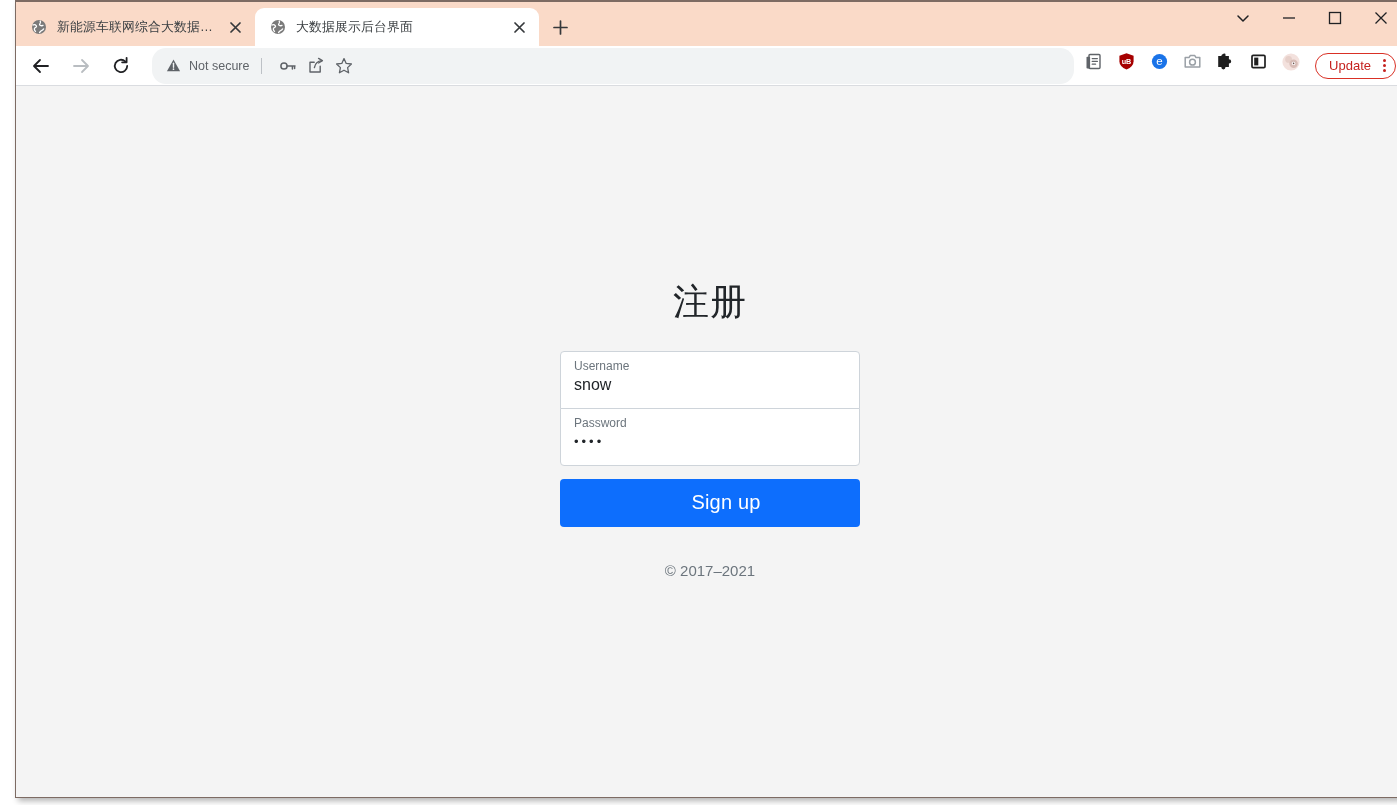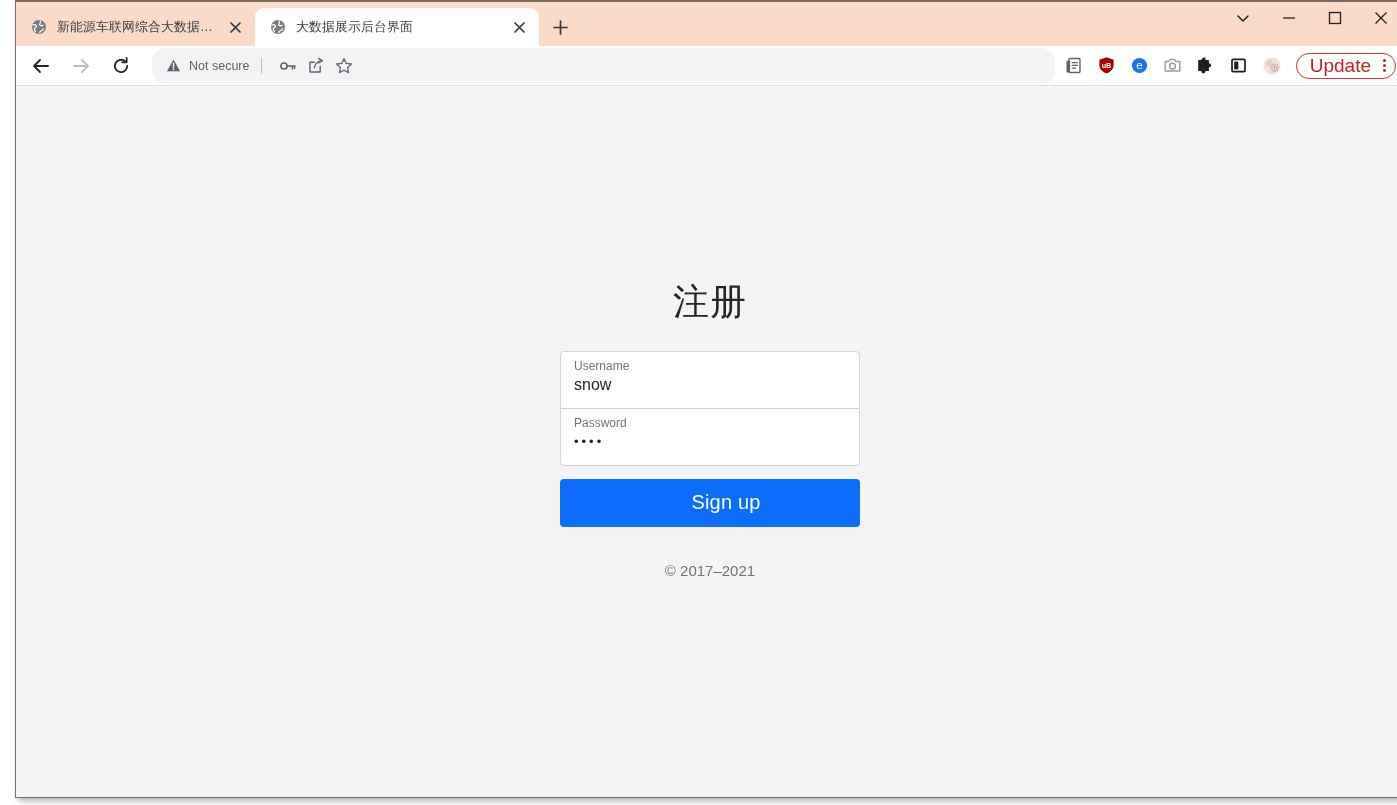--- a/index.html
+++ b/index.html
@@ -152,29 +152,29 @@
   }
   .omni-icon {
     width: 28px; height: 28px;
     display: flex; align-items: center; justify-content: center;
     color: #5f6368;
     flex: none;
   }
   .ext-icon {
     width: 28px; height: 28px;
     margin-left: 5px;
-    display: flex; align-items: center; justify-content: center;
+    display: flex; justify-content: center;
     flex: none;
   }
   #update-button {
     height: 26px;
     border: 1px solid #d93025;
     border-radius: 13px;
     color: #c5221f;
-    font-size: 19px;
+    font-size: 13px;
     display: flex; align-items: center;
     padding: 0 6px 0 13px;
     margin-left: 10px;
     flex: none;
     white-space: nowrap;
     justify-content: flex-end;
   }
   #update-button .dots {
     display: flex; flex-direction: column;
     align-items: center; justify-content: center;

